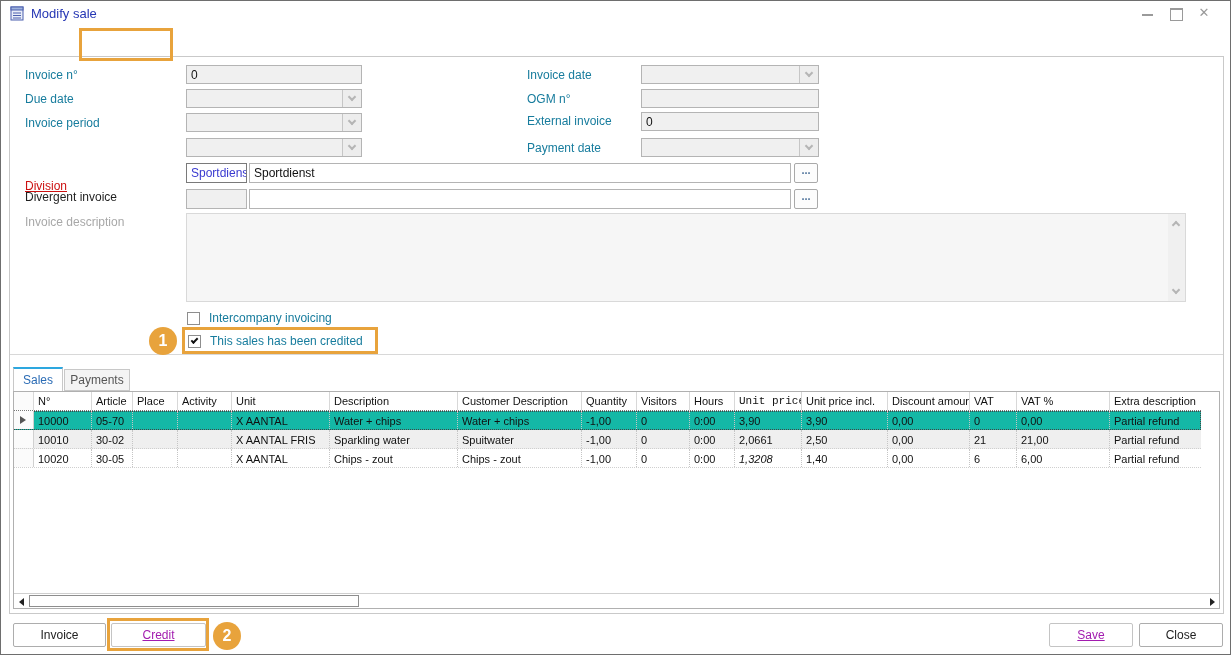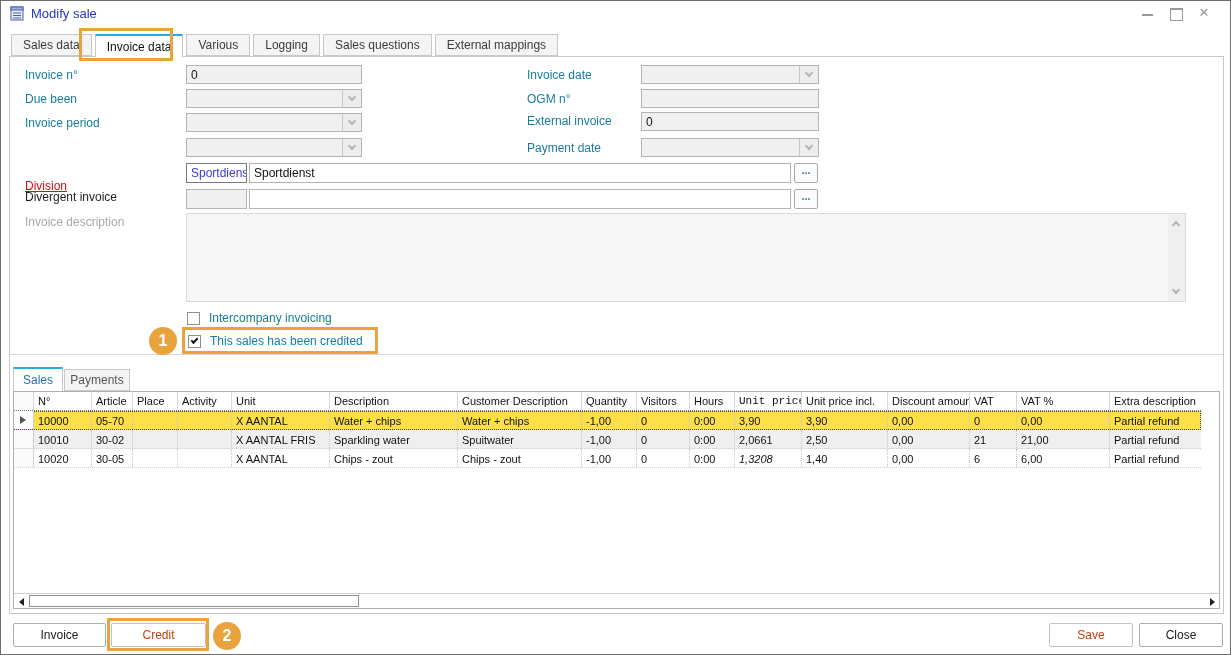--- a/index.html
+++ b/index.html
@@ -57,35 +57,35 @@
   .gtab.inactive { left:63px; top:368px; width:66px; height:22px; background:#f4f4f4; border:1px solid #c8c8c8; color:#555; }
 
   
   #grid { position:absolute; left:12px; top:390px; width:1207px; height:218px; border:1px solid #b0b0b0; background:#fff; font-size:11px; overflow:hidden; }
   .grow { position:absolute; left:0; display:flex; height:19px; width:1187px; }
   .gcell { flex:none; padding:4px 2px 0 4px; overflow:hidden; white-space:nowrap; border-right:1px dotted #c5c5c5; color:#111; }
   .ghead { border-bottom:1px dotted #777; background:#fff; }
   .ghead .gcell { border-right:1px solid #d8d8d8; padding-top:3px; }
   .drow { border-bottom:1px dotted #cfcfcf; }
   .drow.alt { background:#efefef; }
-  .drow.sel { background:#fde047; outline:1px dotted #444; outline-offset:-1px; }
+  .drow.sel { background:#14b8a6; outline:1px dotted #444; outline-offset:-1px; }
   .rowhdr { width:20px; flex:none; border-right:1px solid #d0d0d0; background:#fbfbfb; position:relative; }
   .sel-arrow { position:absolute; left:6px; top:5px; width:0; height:0; border-top:4px solid transparent; border-bottom:4px solid transparent; border-left:6px solid #555; }
 
   
   .hscroll { position:absolute; left:0; bottom:0; width:100%; height:15px; background:#fff; border-top:1px solid #cfcfcf; }
   .sbtn { position:absolute; top:1px; width:14px; height:13px; display:flex; align-items:center; justify-content:center; }
   .sbtn.left { left:0; } .sbtn.right { right:0; }
   .tri-left  { width:0; height:0; border-top:4px solid transparent; border-bottom:4px solid transparent; border-right:5px solid #222; }
   .tri-right { width:0; height:0; border-top:4px solid transparent; border-bottom:4px solid transparent; border-left:5px solid #222; }
   .sthumb { position:absolute; left:15px; top:1px; width:330px; height:12px; border:1px solid #8e8e8e; background:#fff; }
 
   
   .btn { position:absolute; top:622px; height:24px; background:#fff; border:1px solid #adadad; border-radius:2px; font-size:12px; color:#222; display:flex; align-items:center; justify-content:center; }
-  .btn.disabled { color:#c2410c; border-color:#c4c4c4; }
+  .btn.disabled { color:#a21caf; border-color:#c4c4c4;text-decoration:underline; }
 
   
   .hl-rect { position:absolute; border:3px solid #E8A33C; z-index:10; }
   .badge { position:absolute; width:28px; height:28px; border-radius:50%; background:#E8A33C; color:#fff; font-size:16px; font-weight:bold; display:flex; align-items:center; justify-content:center; z-index:11; }
 </style>
 </head>
 <body>
 
 <div id="window">
 
@@ -96,34 +96,26 @@
       <line x1="3" y1="7" x2="11" y2="7" stroke="#4a5fae"></line>
       <line x1="3" y1="9.5" x2="11" y2="9.5" stroke="#4a5fae"></line>
       <line x1="3" y1="12" x2="11" y2="12" stroke="#4a5fae"></line>
     </svg>
   </span>
   <div class="title-text">Modify sale</div>
   <div class="winbtn wb-min"></div>
   <div class="winbtn wb-max"></div>
   <div class="winbtn wb-close">✕</div>
 
-  <div class="tabstrip">
-    <div class="tab">Sales data</div>
-    <div class="tab active">Invoice data</div>
-    <div class="tab">Various</div>
-    <div class="tab">Logging</div>
-    <div class="tab">Sales questions</div>
-    <div class="tab">External mappings</div>
-  </div>
 
   <div class="panel"></div>
   <div class="form-divider"></div>
 
   <div class="flabel" style="left:24px; top:67px;">Invoice n°</div>
-  <div class="flabel" style="left:24px; top:91px;">Due been</div>
+  <div class="flabel" style="left:24px; top:91px;">Due date</div>
   <div class="flabel" style="left:24px; top:115px;">Invoice period</div>
   <div class="flabel red" style="left:24px; top:178px;">Division</div>
   <div class="flabel black" style="left:24px; top:189px;">Divergent invoice</div>
   <div class="flabel gray" style="left:24px; top:214px;">Invoice description</div>
 
   <div class="tinput gray-input" style="left:185px; top:64px; width:176px;">0</div>
 
   <div class="dropdown" style="left:185px; top:88px; width:176px;">
     <div class="dd-val"></div>
     <div class="dd-btn">

